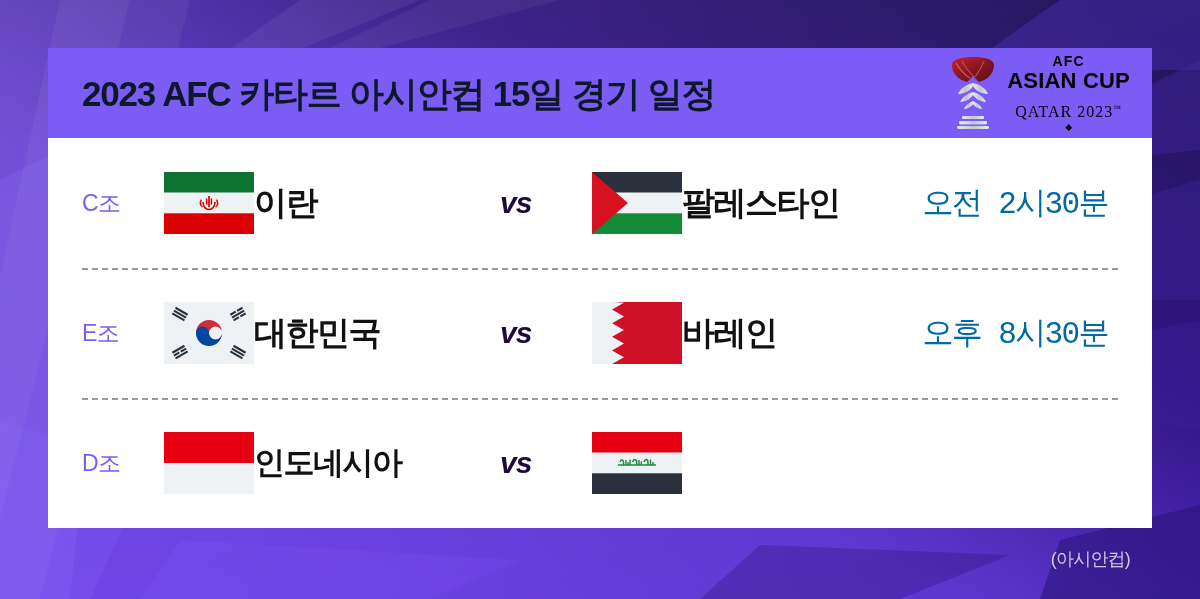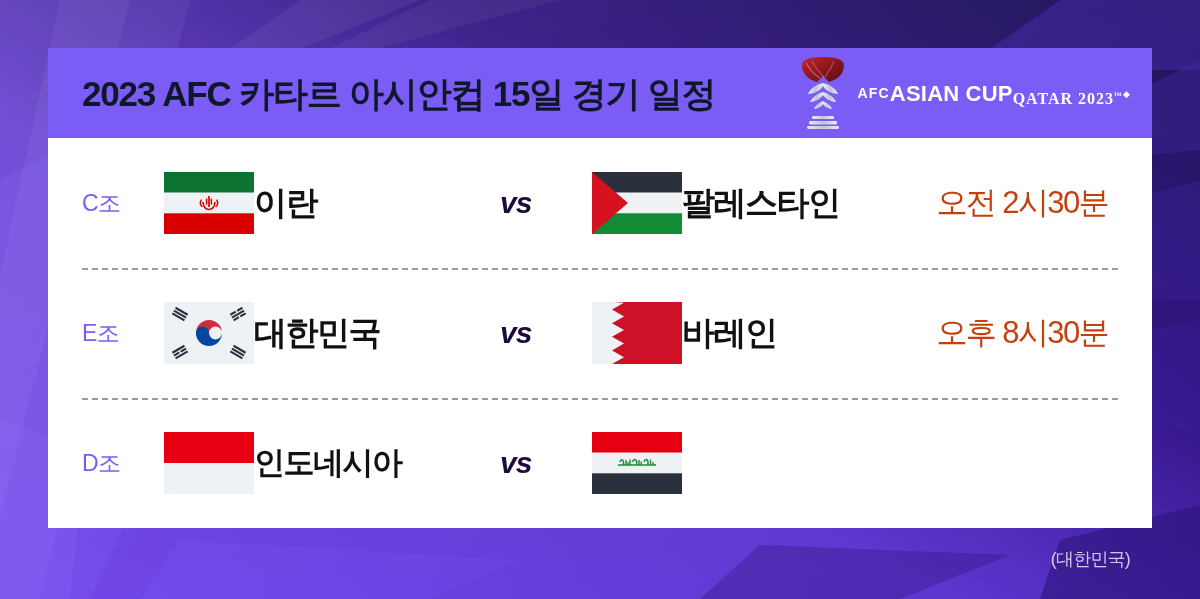--- a/index.html
+++ b/index.html
@@ -42,30 +42,29 @@
   }
 
   
   .logo {
     position:absolute;
     right:22px; top:50%;
     transform:translateY(-50%);
     display:flex; align-items:center; gap:7px;
   }
   .logo-wordmark {
-    display:flex; flex-direction:row; align-items:center;
-    line-height:1; color:#ffffff;
+    display:flex; flex-direction:column; align-items:center;
+    line-height:1; color:#000000;
   }
   .lw-afc { font-size:14px; font-weight:bold; letter-spacing:1.2px; }
   .lw-asiancup { font-size:22px; font-weight:bold; letter-spacing:0.2px; margin-top:2px; }
   .lw-qatar {
     font-family:"Liberation Serif","DejaVu Serif",serif;
     font-size:16px; letter-spacing:1px; margin-top:12px;
     position:relative;
-    font-weight:bold;
   }
   .lw-tm { font-size:8px; vertical-align:super; }
   .lw-diamond { font-size:9px; margin-top:3px; }
 
   
   .rows { flex:1; display:flex; flex-direction:column; padding:0 34px; }
   .row {
     flex:1;
     display:flex; align-items:center;
     position:relative;
@@ -113,24 +112,25 @@
     font-size:30px;
     font-weight:bold;
     font-style:italic;
     color:#1E0B3C;
     letter-spacing:-1px;
   }
   .time {
     flex:1;
     text-align:right;
     font-size:31px;
-    color:#c2410c;
+    color:#0369a1;
     letter-spacing:-1.6px;
     white-space:nowrap;
     padding-right:10px;
+    font-family:Liberation Mono, monospace;
   }
 
   
   .footnote {
     position:absolute;
     right:70px; bottom:28px;
     color:#cfc8e6;
     font-size:18px;
     letter-spacing:-0.8px;
     z-index:3;
@@ -349,13 +349,13 @@
             </g>
           </svg>
         </div>
       </div>
 
     </div>
 
   </div>
 </div>
 
-<div class="footnote">(대한민국)</div>
+<div class="footnote">(아시안컵)</div>
 
 </body></html>

